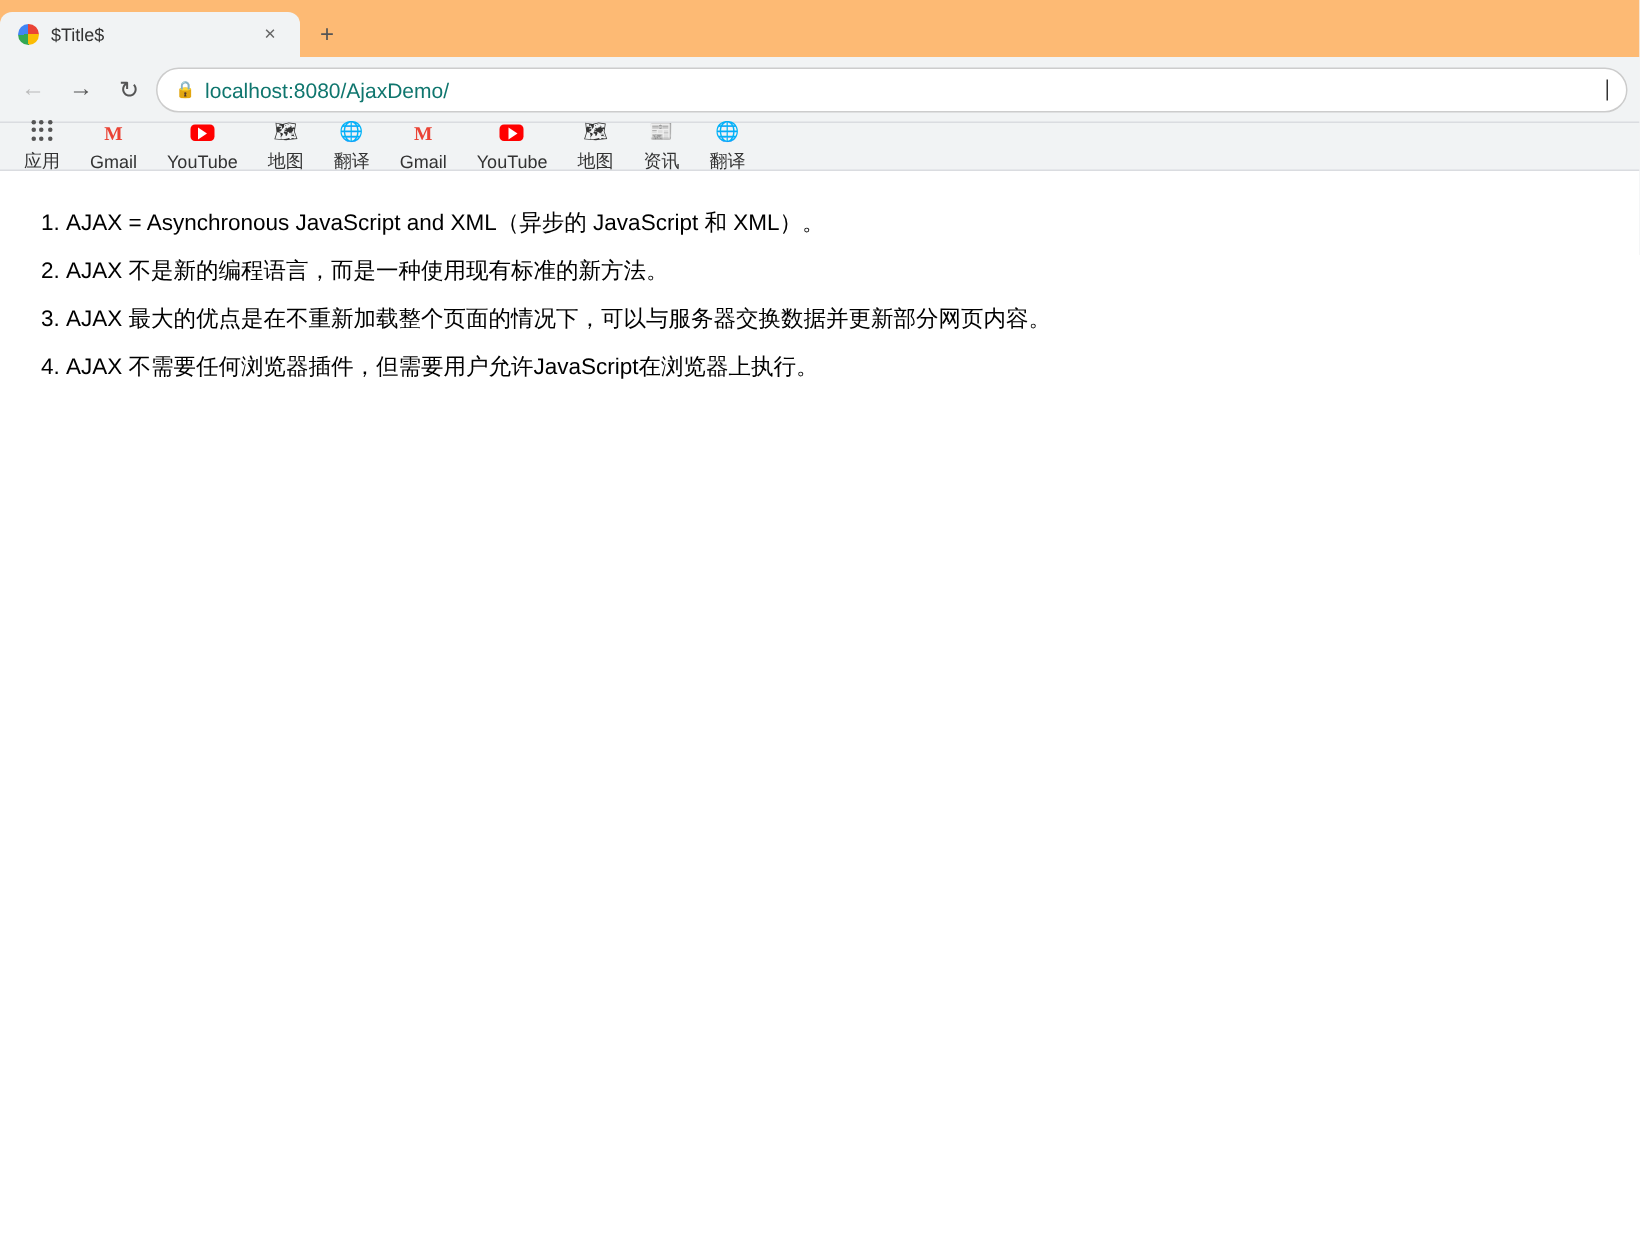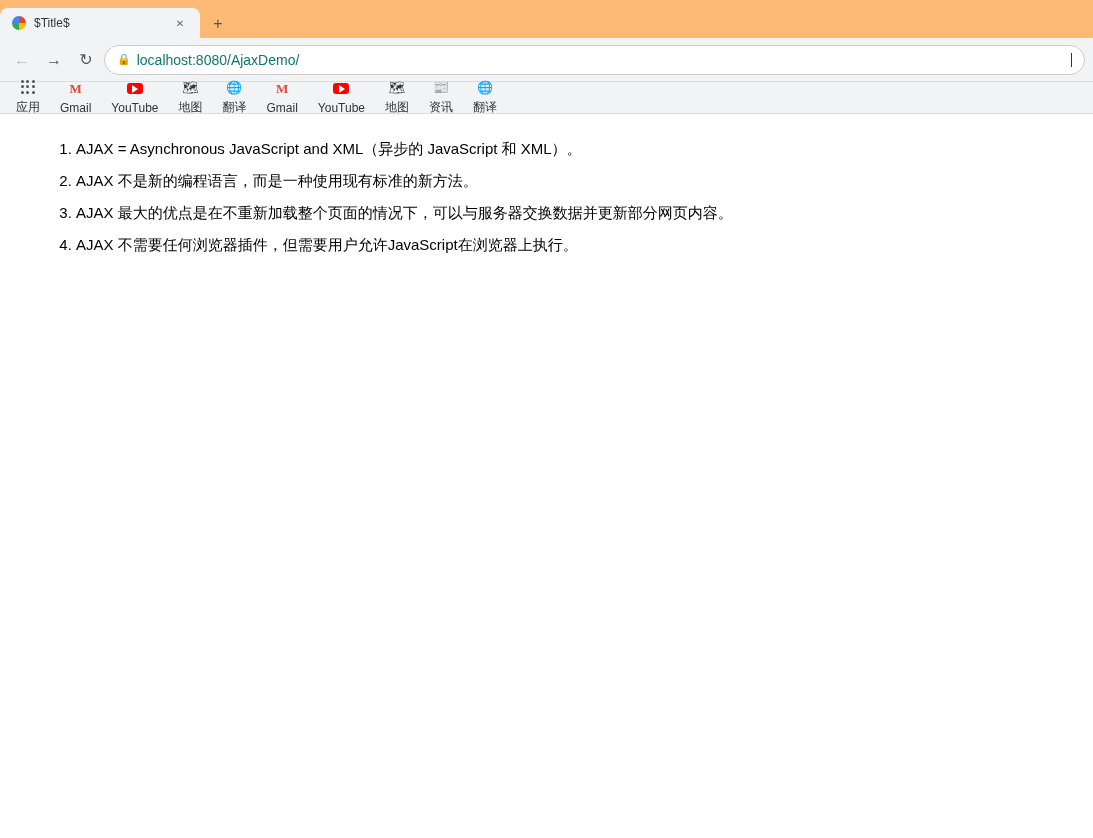--- a/index.html
+++ b/index.html
@@ -26,21 +26,21 @@
     @keyframes blink { 50% { opacity: 0; } }
 
     
     .bookmarks-bar { background: #f1f3f4; display: flex; align-items: center; padding: 2px 8px; gap: 4px; border-bottom: 1px solid #dadce0; height: 32px; }
     .bookmark-item { display: flex; align-items: center; gap: 4px; padding: 3px 8px; border-radius: 4px; cursor: pointer; font-size: 12px; color: #333; white-space: nowrap; flex-direction: column; }
     .bookmark-icon { width: 16px; height: 16px; display: flex; align-items: center; justify-content: center; font-size: 11px; }
 
     
     .page-content { background: white; flex: 1; padding: 20px 20px; }
     .content-list { list-style: decimal; padding-left: 24px; font-size: 15px; line-height: 2; color: #000; }
-    .content-list li { margin-bottom: 2px; margin-left: 32px; }
+    .content-list li { margin-bottom: 2px; }
 
     
     .apps-icon { display: grid; grid-template-columns: 1fr 1fr 1fr; gap: 2px; width: 14px; height: 14px; }
     .apps-dot { width: 3px; height: 3px; background: #555; border-radius: 50%; }
 
     
     .yt-icon { background: #ff0000; border-radius: 3px; width: 16px; height: 11px; display: flex; align-items: center; justify-content: center; }
     .yt-play { width: 0; height: 0; border-top: 4px solid transparent; border-bottom: 4px solid transparent; border-left: 6px solid white; margin-left: 1px; }
 
     

